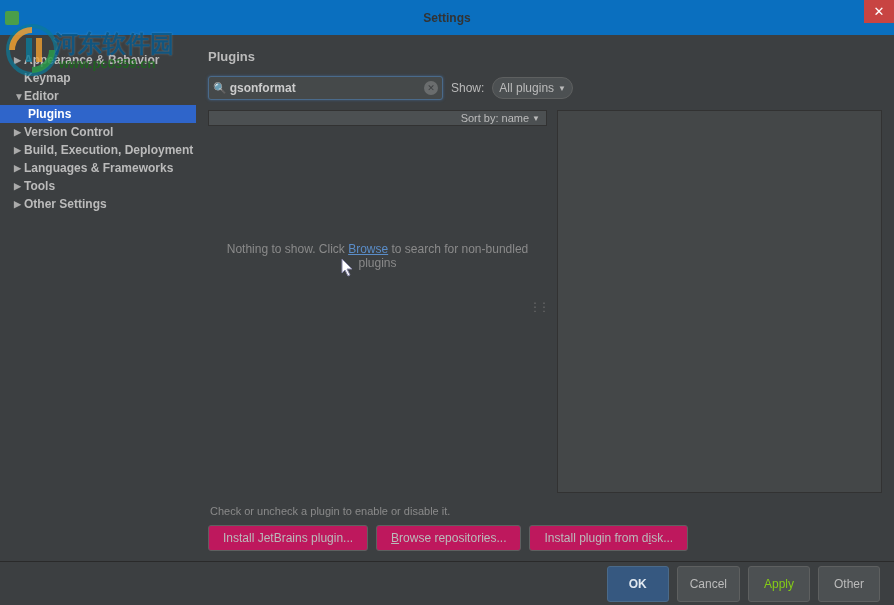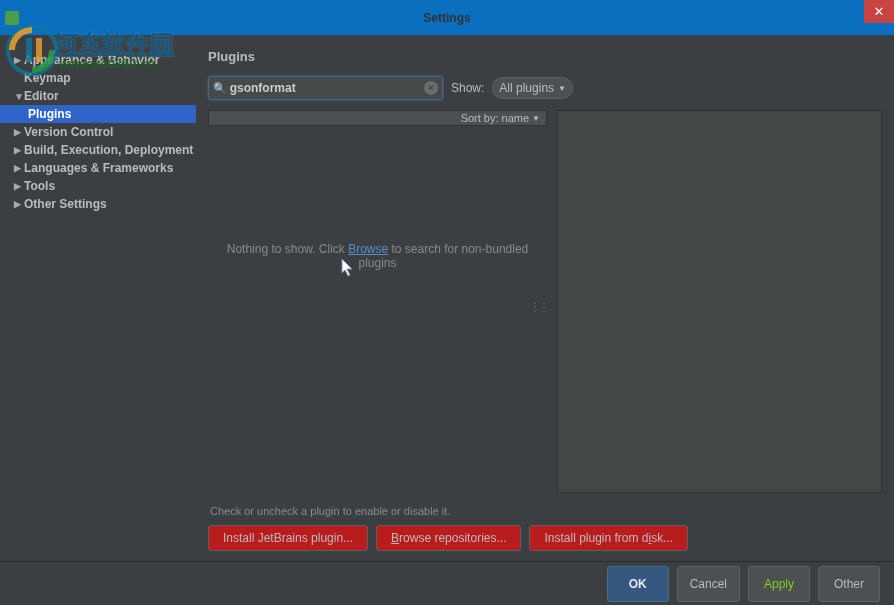--- a/index.html
+++ b/index.html
@@ -4,21 +4,21 @@
 <style>
 * { margin: 0; padding: 0; box-sizing: border-box; font-family: "Segoe UI", Tahoma, sans-serif; }
 html, body { width: 894px; height: 605px; overflow: hidden; }
 .window { width: 894px; height: 605px; background: #3c3f41; display: flex; flex-direction: column; position: relative; }
 .titlebar { height: 35px; background: #0a6fbf; display: flex; align-items: center; position: relative; }
 .titlebar-icon { width: 14px; height: 14px; margin-left: 5px; background: #4a9e4a; border-radius: 2px; }
 .titlebar-title { position: absolute; left: 50%; transform: translateX(-50%); color: #333; font-size: 12px; font-weight: bold; }
 .close-btn { position: absolute; right: 0; top: 0; width: 30px; height: 23px; background: #c84442; color: #fff; display: flex; align-items: center; justify-content: center; font-size: 13px; cursor: pointer; }
 .watermark { position: absolute; top: 22px; left: 4px; z-index: 100; pointer-events: none; }
 .watermark-logo { width: 52px; height: 52px; position: absolute; top: 2px; left: 2px; }
-.watermark-text1 { position: absolute; top: 6px; left: 50px; font-size: 24px; font-weight: bold; color: #0a5a8a; white-space: nowrap; opacity: 0.85; text-shadow: 0 0 2px rgba(255,255,255,0.3); text-decoration: underline; }
+.watermark-text1 { position: absolute; top: 6px; left: 50px; font-size: 24px; font-weight: bold; color: #0a5a8a; white-space: nowrap; opacity: 0.85; text-shadow: 0 0 2px rgba(255,255,255,0.3); }
 .watermark-text2 { position: absolute; top: 34px; left: 55px; font-size: 13px; color: #1a6a1a; font-weight: bold; opacity: 0.8; }
 .body-area { flex: 1; display: flex; background: #3c3f41; }
 .sidebar { width: 196px; background: #3c3f41; padding-top: 16px; }
 .sidebar-item { display: flex; align-items: center; height: 18px; padding-left: 14px; color: #bbb; font-size: 12px; font-weight: bold; cursor: pointer; }
 .sidebar-item .arrow { width: 10px; display: inline-block; font-size: 9px; color: #aaa; }
 .sidebar-item .arrow.down { font-size: 10px; }
 .sidebar-item.child { padding-left: 28px; }
 .sidebar-item.selected { background: #2f65ca; color: #fff; }
 .content { flex: 1; padding: 14px 12px 10px 12px; display: flex; flex-direction: column; }
 .content-title { color: #bbb; font-size: 13px; font-weight: bold; margin-bottom: 12px; }
@@ -32,21 +32,21 @@
 .lists-row { display: flex; gap: 10px; flex: 1; min-height: 0; }
 .list-panel { flex: 1; background: #3c3f41; position: relative; }
 .sortbar { height: 16px; background: #4c5052; border: 1px solid #323232; display: flex; align-items: center; justify-content: flex-end; padding-right: 6px; color: #bbb; font-size: 11px; gap: 3px; }
 .empty-msg { position: absolute; top: 132px; left: 0; right: 0; text-align: center; color: #8a8a8a; font-size: 12px; }
 .empty-msg a { color: #5a8dc8; text-decoration: underline; }
 .cursor-fake { position: absolute; top: 148px; left: 133px; pointer-events: none; }
 .grip { position: absolute; right: 0; top: 190px; color: #6a6a6a; font-size: 12px; letter-spacing: -3px; }
 .detail-panel { width: 325px; background: #444748; border: 1px solid #323232; }
 .hint-text { color: #8a8a8a; font-size: 11px; margin: 12px 0 8px 2px; }
 .buttons-row { display: flex; gap: 8px; }
-.action-btn { height: 26px; background: #b91c1c; border: 1px solid #5e6060; border-radius: 3px; padding: 0 14px; color: #bbb; font-size: 12px; cursor: pointer; display: flex; align-items: center; }
+.action-btn { height: 26px; background: #be185d; border: 1px solid #5e6060; border-radius: 3px; padding: 0 14px; color: #bbb; font-size: 12px; cursor: pointer; display: flex; align-items: center; }
 .action-btn .u { text-decoration: underline; }
 .footer { height: 44px; border-top: 1px solid #2a2a2a; display: flex; align-items: center; justify-content: flex-end; padding-right: 14px; gap: 8px; background: #3c3f41; }
 .footer-btn { height: 36px; min-width: 62px; padding: 0 12px; border-radius: 3px; border: 1px solid #5e6060; background: #4c5052; color: #bbb; font-size: 12px; cursor: pointer; display: flex; align-items: center; justify-content: center; }
 .footer-btn.primary { background: #365880; border-color: #4a6a8a; color: #e0e8f0; font-weight: bold; }
 .footer-btn.disabled { color: #84cc16; }
 .dd-arrow { font-size: 8px; }
 </style>
 </head>
 <body>
 

